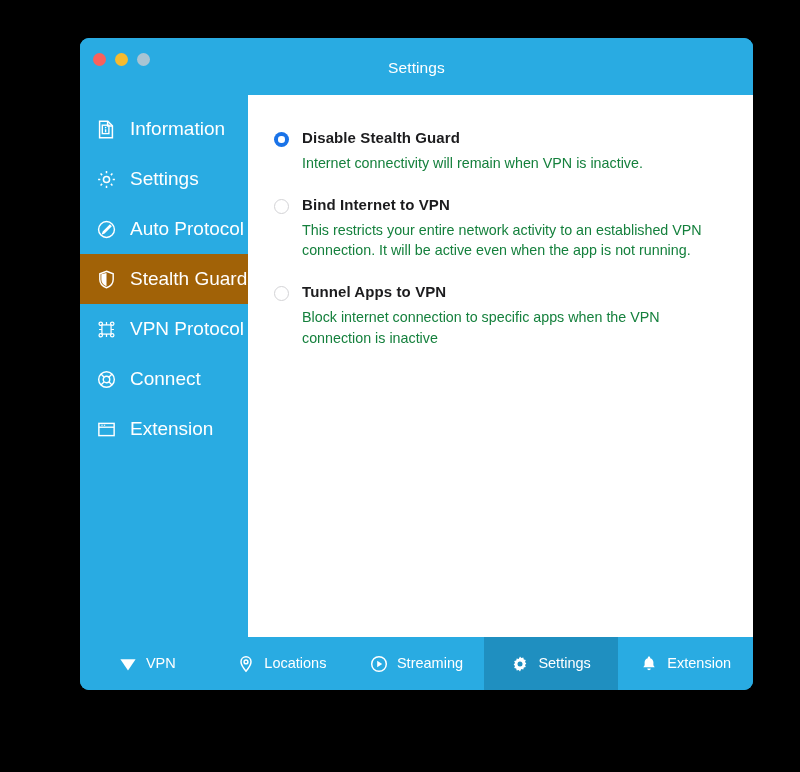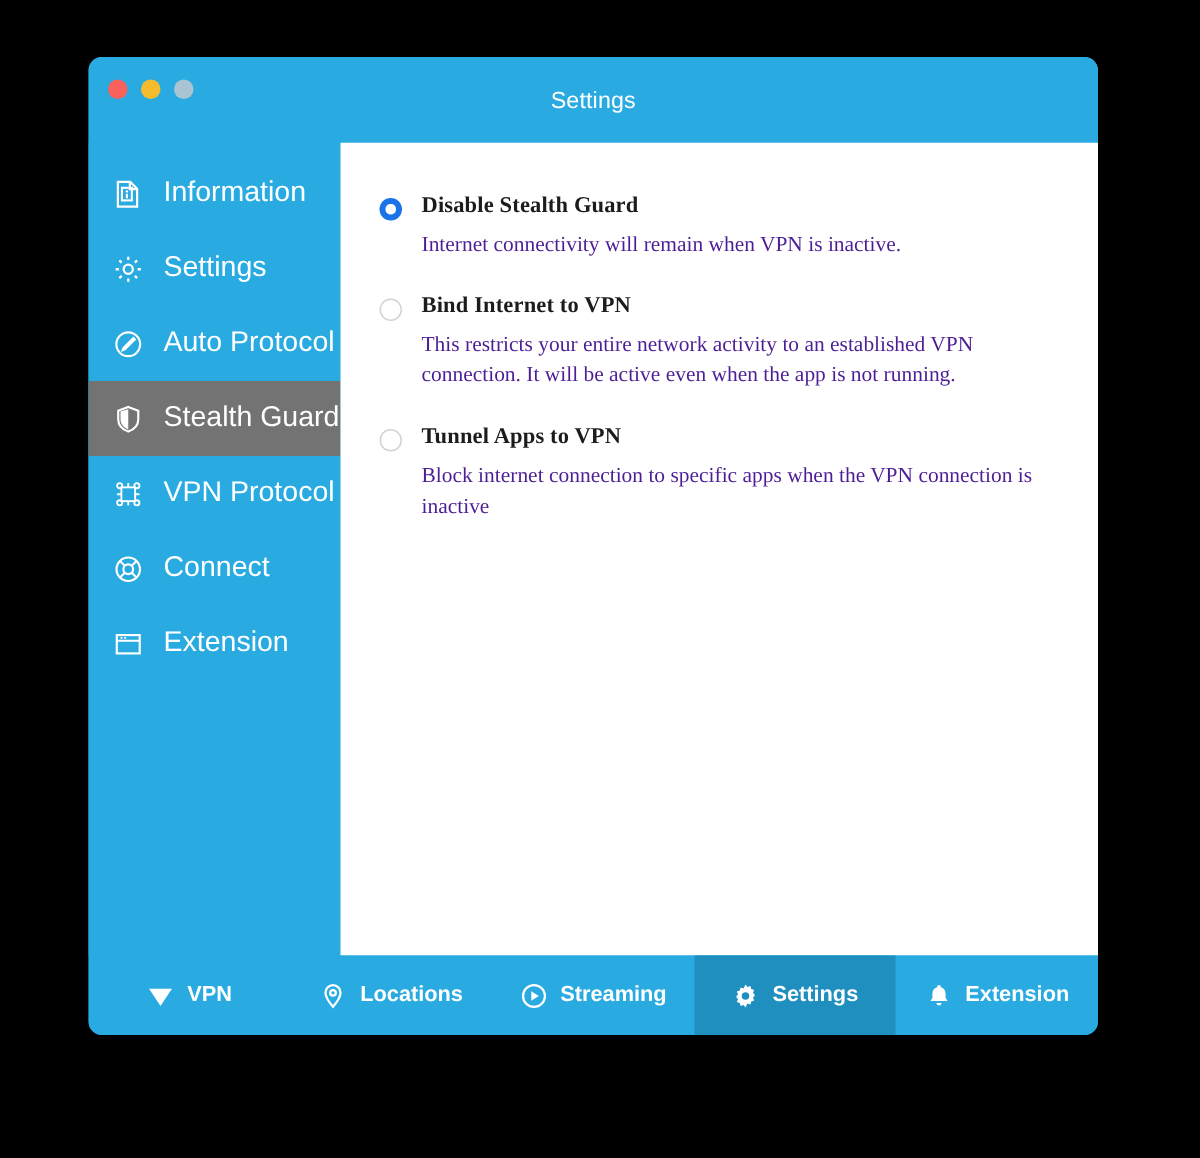--- a/index.html
+++ b/index.html
@@ -11,21 +11,21 @@
   }
   .screen {
     position: relative;
     width: 800px; height: 772px;
     background: #000000;
   }
 
   
   .window {
     position: absolute;
-    left: 59px; top: 38px;
+    left: 80px; top: 38px;
     width: 673px; height: 652px;
     border-radius: 9px;
     overflow: hidden;
     background: #29abe2;
     display: flex;
     flex-direction: column;
   }
 
   
   .titlebar {
@@ -72,38 +72,37 @@
   .side-item {
     display: flex;
     align-items: center;
     height: 50px;
     padding-left: 16px;
     gap: 13px;
     color: #ffffff;
     font-size: 19px;
     white-space: nowrap;
   }
-  .side-item.active { background: #737373; }
+  .side-item.active { background: #a16207; }
   .side-icon {
     width: 21px; height: 21px;
     flex: 0 0 21px;
     display: flex;
     align-items: center;
     justify-content: center;
   }
   .side-icon svg { display: block; }
   .side-label { line-height: 1; padding-bottom: 1px; }
 
   
   .content {
     flex: 1 1 auto;
     background: #ffffff;
     padding: 34px 26px 0 26px;
     min-width: 0;
-    font-family: Liberation Serif, serif;
   }
   .opt {
     display: flex;
     gap: 13px;
     margin-bottom: 22px;
   }
   .radio {
     flex: 0 0 15px;
     width: 15px; height: 15px;
     border-radius: 50%;
@@ -129,21 +128,21 @@
   .opt-body { min-width: 0; }
   .opt-title {
     font-size: 15px;
     font-weight: bold;
     color: #1c1c1e;
     letter-spacing: .1px;
     margin-bottom: 7px;
   }
   .opt-desc {
     font-size: 14.3px;
-    color: #4c1d95;
+    color: #15803d;
     line-height: 1.45;
     max-width: 440px;
   }
 
   
   .bottombar {
     flex: 0 0 53px;
     height: 53px;
     background: #29abe2;
     display: flex;
@@ -161,21 +160,21 @@
   }
   .tab.active { background: #1f8fc0; }
   .tab-icon {
     width: 18px; height: 18px;
     flex: 0 0 18px;
     display: flex;
     align-items: center;
     justify-content: center;
   }
   .tab-icon svg { display: block; }
-  .tab-label { line-height: 1; padding-bottom: 1px; font-weight: bold; }
+  .tab-label { line-height: 1; padding-bottom: 1px; }
 </style>
 </head>
 <body>
 
 <div class="screen">
   <div class="window">
 
     <div class="titlebar">
       <div class="traffic">
         <span class="light red"></span>

